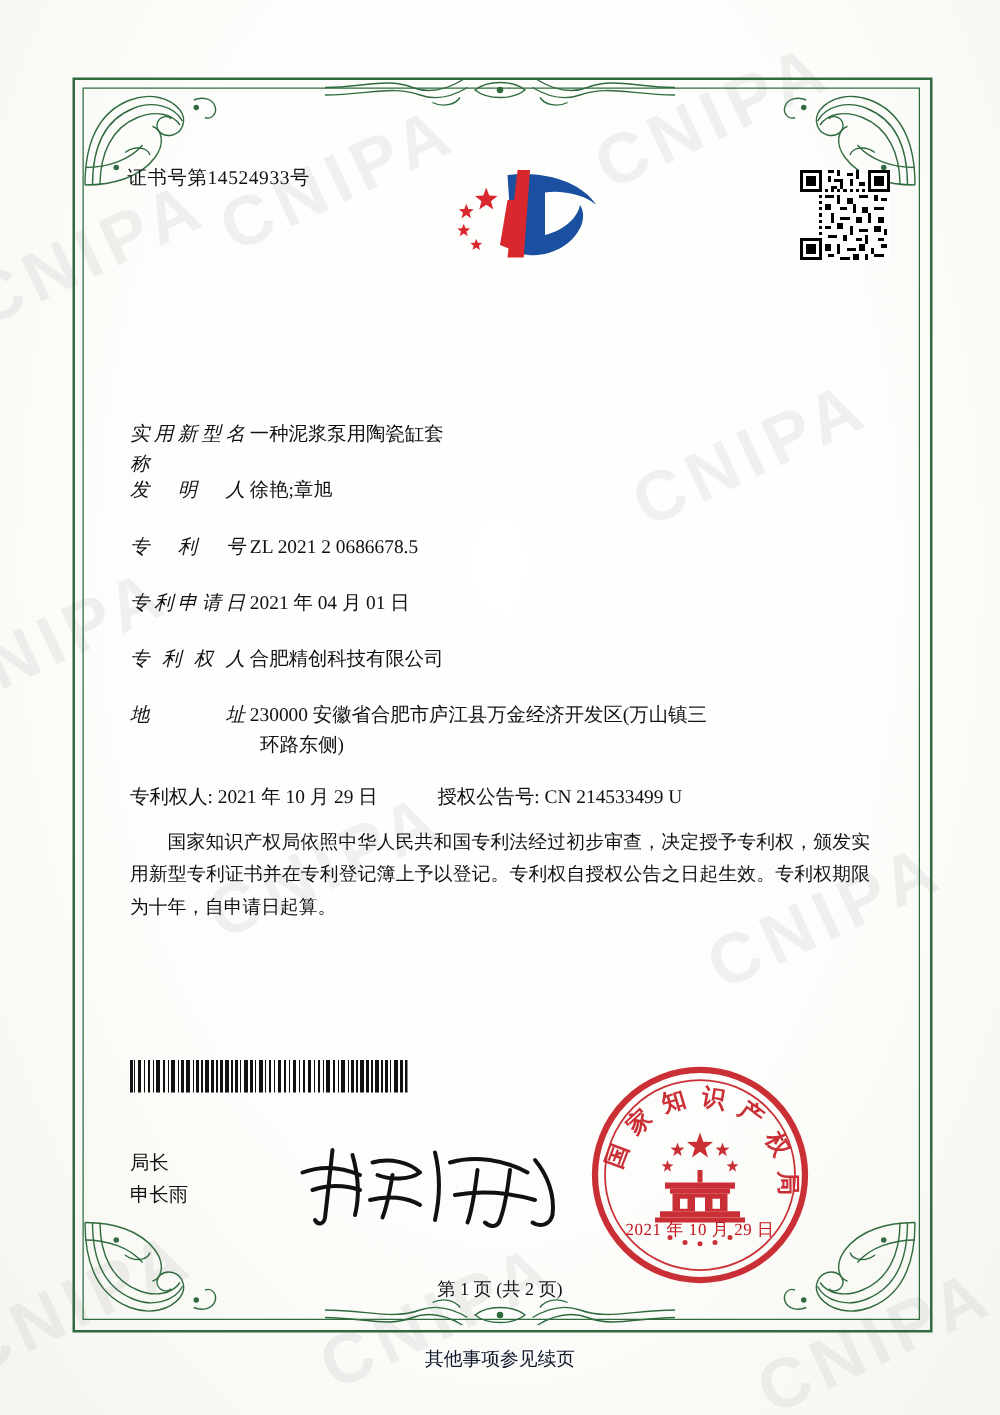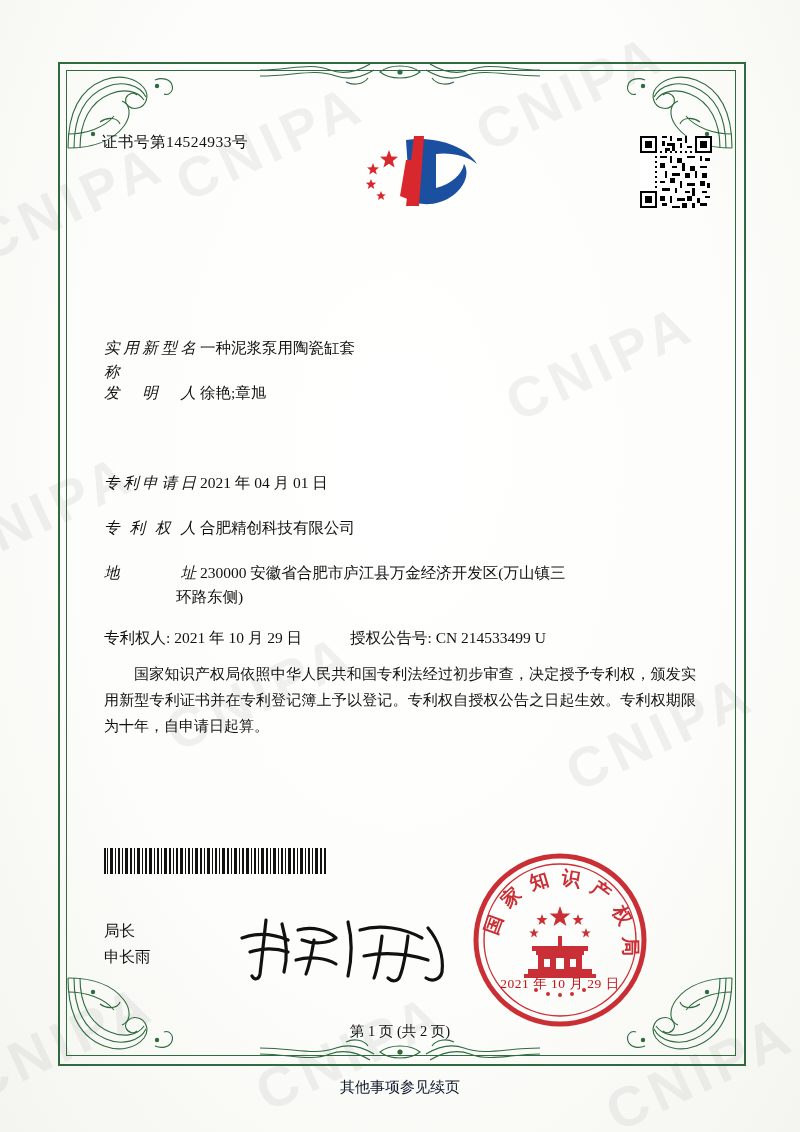--- a/index.html
+++ b/index.html
@@ -143,21 +143,21 @@
     display: inline-block;
     width: 92px;
     text-align: justify;
     text-align-last: justify;
     vertical-align: top;
     font-style: italic;
   }
   .fvalue { display: inline; }
   .fvalue-indent {
     display: block;
-    margin-left: 72px;
+    margin-left: 104px;
   }
 
   #f-name    { top: 266px; }
   #f-inventor{ top: 311px; }
   #f-patentno{ top: 356px; }
   #f-appdate { top: 401px; }
   #f-holder  { top: 446px; }
   #f-address { top: 491px; }
   #f-grant   { top: 556px; }
 
@@ -456,20 +456,24 @@
     <div class="field" id="f-name">
       <span class="flabel">实用新型名称</span>
       <span class="fvalue">一种泥浆泵用陶瓷缸套</span>
     </div>
 
     <div class="field" id="f-inventor">
       <span class="flabel">发明人</span>
       <span class="fvalue">徐艳;章旭</span>
     </div>
 
+    <div class="field" id="f-patentno">
+      <span class="flabel">专利号</span>
+      <span class="fvalue">ZL 2021 2 0686678.5</span>
+    </div>
 
     <div class="field" id="f-appdate">
       <span class="flabel">专利申请日</span>
       <span class="fvalue">2021 年 04 月 01 日</span>
     </div>
 
     <div class="field" id="f-holder">
       <span class="flabel">专利权人</span>
       <span class="fvalue">合肥精创科技有限公司</span>
     </div>

